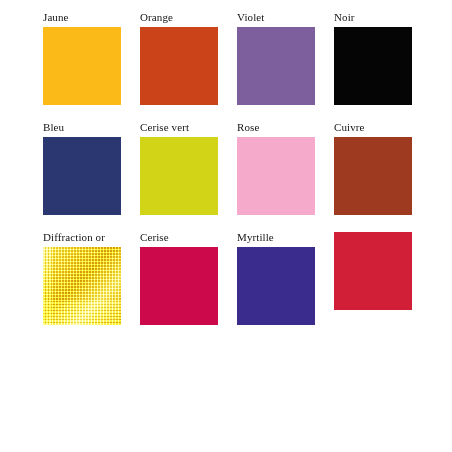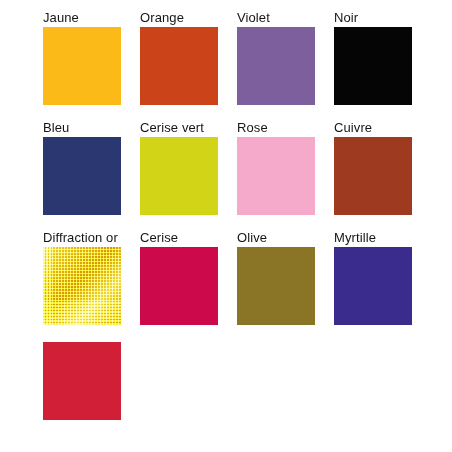--- a/index.html
+++ b/index.html
@@ -32,27 +32,27 @@
 
   .swatch-cell {
     position: relative;
     width: 97px;
     height: 110px;
     box-sizing: border-box;
   }
 
   .swatch-label {
     display: block;
-    font-size: 13px;
+    font-size: 11px;
     line-height: 11px;
     color: #151515;
     white-space: nowrap;
     letter-spacing: 0.1px;
     margin: 0 0 4px 0;
-    font-family: Liberation Sans, sans-serif;
+    font-family: Liberation Serif, serif;
   }
 
   .swatch-chip {
     width: 78px;
     height: 78px;
     display: block;
     background-color: #cccccc;
   }
 
   
@@ -121,24 +121,20 @@
       </div>
       <div class="swatch-cell">
         <span class="swatch-label">Diffraction or</span>
         <span class="swatch-chip texture-gold" style="background-color: rgb(210, 176, 74);"></span>
       </div>
       <div class="swatch-cell">
         <span class="swatch-label">Cerise</span>
         <span class="swatch-chip" style="background-color: rgb(204, 10, 75);"></span>
       </div>
       <div class="swatch-cell">
-        <span class="swatch-label">Olive</span>
-        <span class="swatch-chip" style="background-color: rgb(138, 117, 38);"></span>
-      </div>
-      <div class="swatch-cell">
         <span class="swatch-label">Myrtille</span>
         <span class="swatch-chip" style="background-color: rgb(58, 44, 140);"></span>
       </div>
       <div class="swatch-cell">
         <span class="swatch-chip" style="background-color: rgb(210, 31, 56);"></span>
       </div>
     </div>
 </div>
 
 </body></html>

